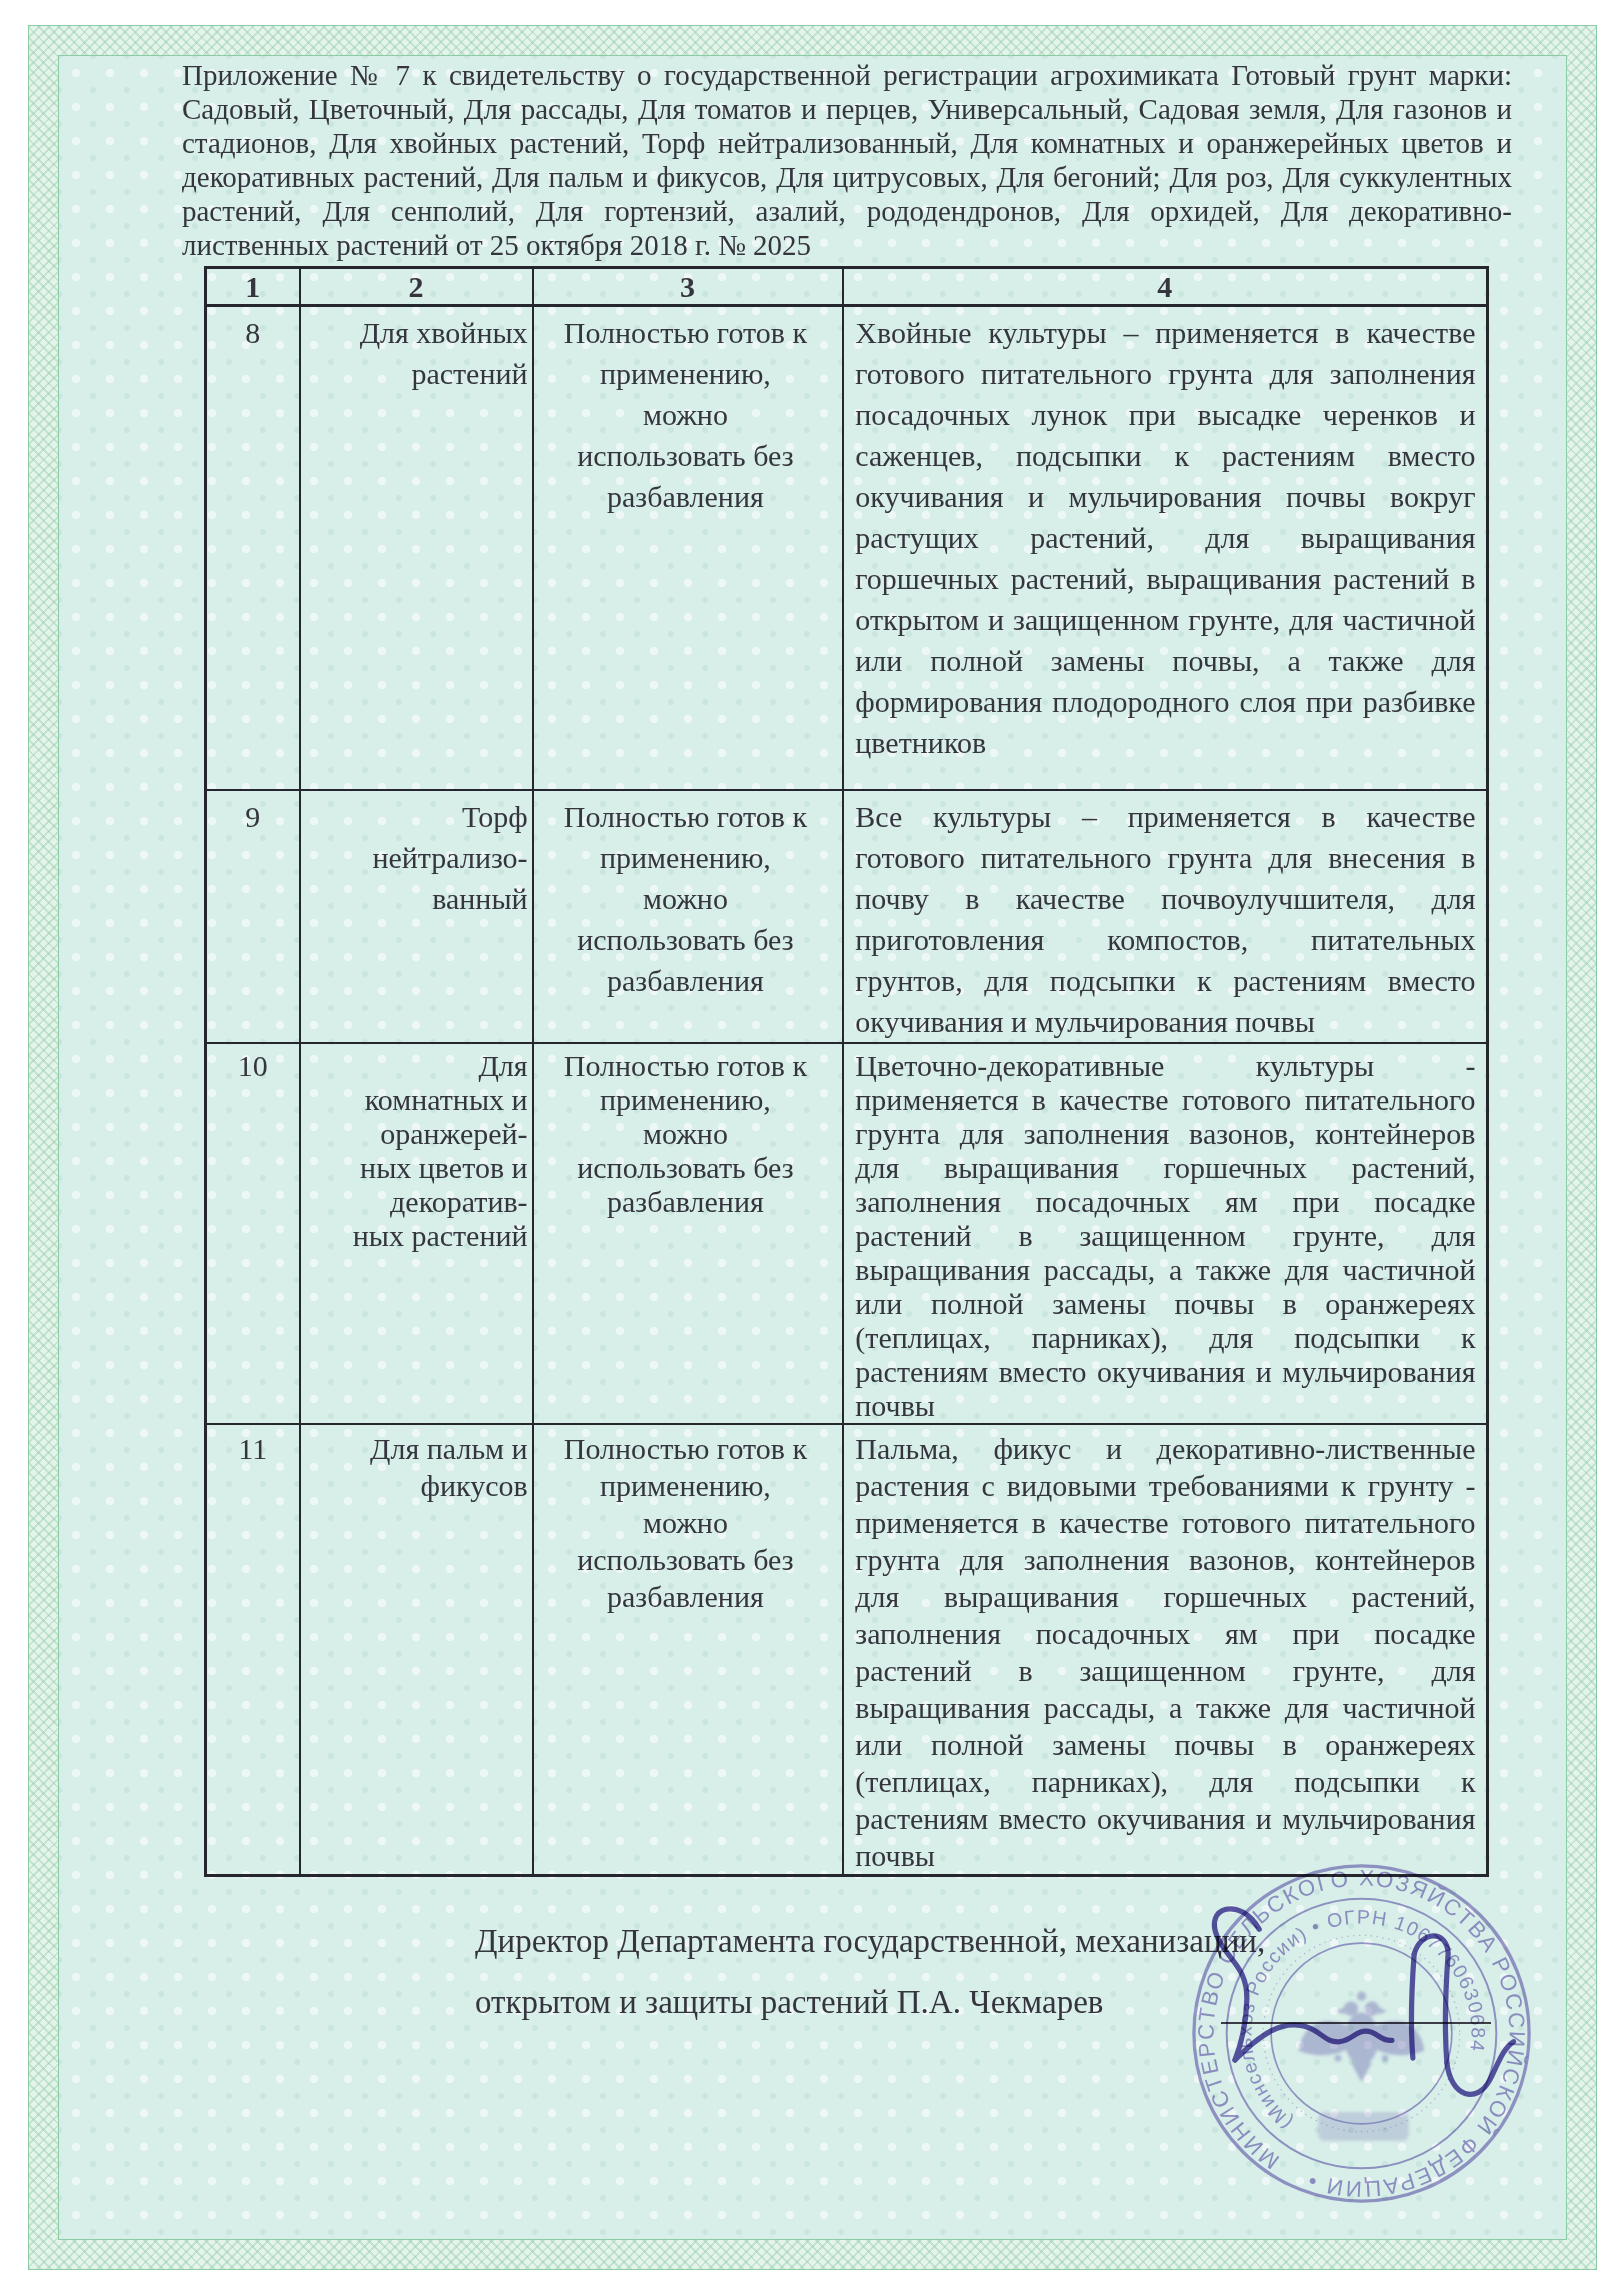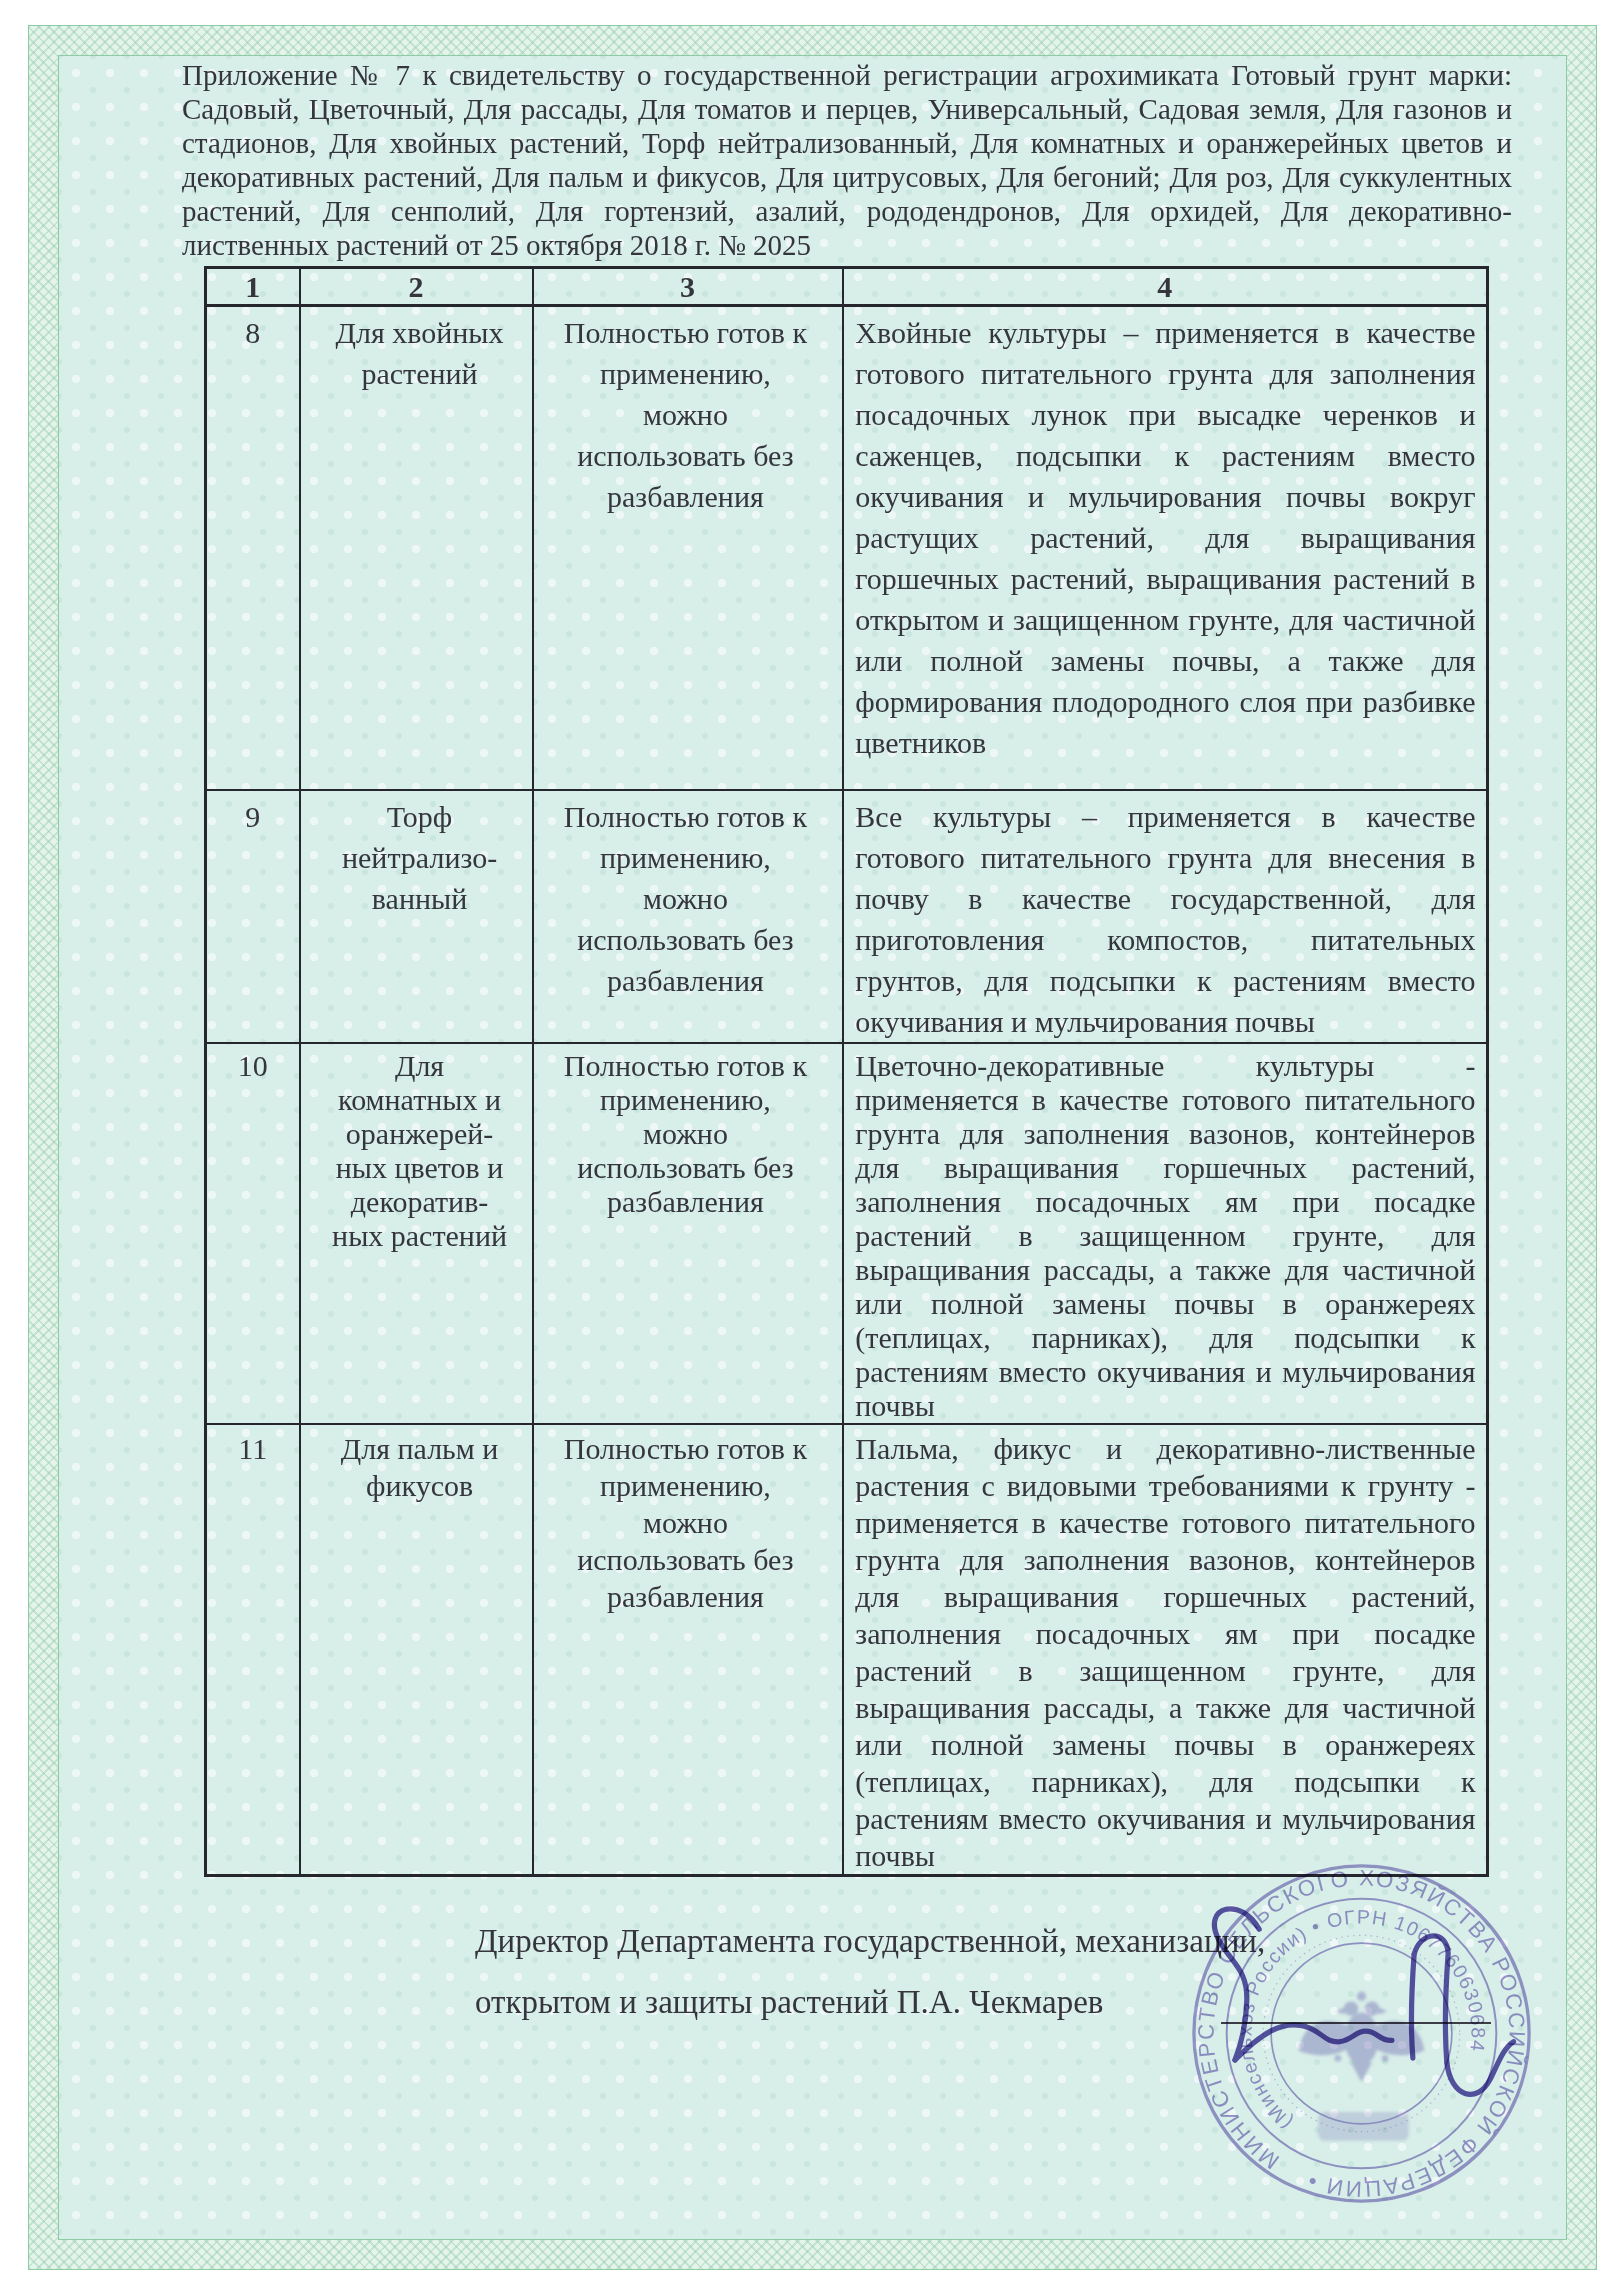--- a/index.html
+++ b/index.html
@@ -37,21 +37,21 @@
   }
   table.reg th{
     border:2px solid #26262e;border-bottom:3.3px solid #26262e;
     font-size:30px;font-weight:bold;text-align:center;vertical-align:middle;
     height:35px;padding:0;
   }
   table.reg td{
     border:2px solid #26262e;vertical-align:top;font-size:30px;padding-top:5.2px;
   }
   td.c-num{text-align:center;}
-  td.c-name{text-align:center;white-space:pre-line;padding-left:11px;padding-right:3.9px;}
+  td.c-name{text-align:right;white-space:pre-line;padding-left:11px;padding-right:3.9px;}
   td.c-ready{text-align:center;white-space:pre-line;padding-left:1px;padding-right:5.2px;}
   td.c-app{text-align:justify;padding:5.2px 10.5px 0 11.8px;}
   tr.r8{height:484px}  tr.r8 td{line-height:41px}
   tr.r9{height:249px}  tr.r9 td{line-height:41px}
   tr.r10{height:380px} tr.r10 td{line-height:34px}
   tr.r11{height:449px} tr.r11 td{line-height:37px}
   .sig1{position:absolute;left:475px;top:1923px;font-size:33px;white-space:nowrap;}
   .sig2{position:absolute;left:475px;top:1984px;font-size:33px;white-space:nowrap;}
   .sig-line{position:absolute;left:1221px;top:2022px;width:270px;height:2px;background:#3c3c46;}
   .stamp-svg{position:absolute;left:1190px;top:1862px;mix-blend-mode:multiply;opacity:.88;}
@@ -94,21 +94,21 @@
     <tr class="r9">
       <td class="c-num">9</td>
       <td class="c-name">Торф
 нейтрализо-
 ванный</td>
       <td class="c-ready">Полностью готов к
 применению,
 можно
 использовать без
 разбавления</td>
-      <td class="c-app">Все культуры – применяется в качестве готового питательного грунта для внесения в почву в качестве государственной, для приготовления компостов, питательных грунтов, для подсыпки к растениям вместо окучивания и мульчирования почвы</td>
+      <td class="c-app">Все культуры – применяется в качестве готового питательного грунта для внесения в почву в качестве почвоулучшителя, для приготовления компостов, питательных грунтов, для подсыпки к растениям вместо окучивания и мульчирования почвы</td>
     </tr>
     <tr class="r10">
       <td class="c-num">10</td>
       <td class="c-name">Для
 комнатных и
 оранжерей-
 ных цветов и
 декоратив-
 ных растений</td>
       <td class="c-ready">Полностью готов к

